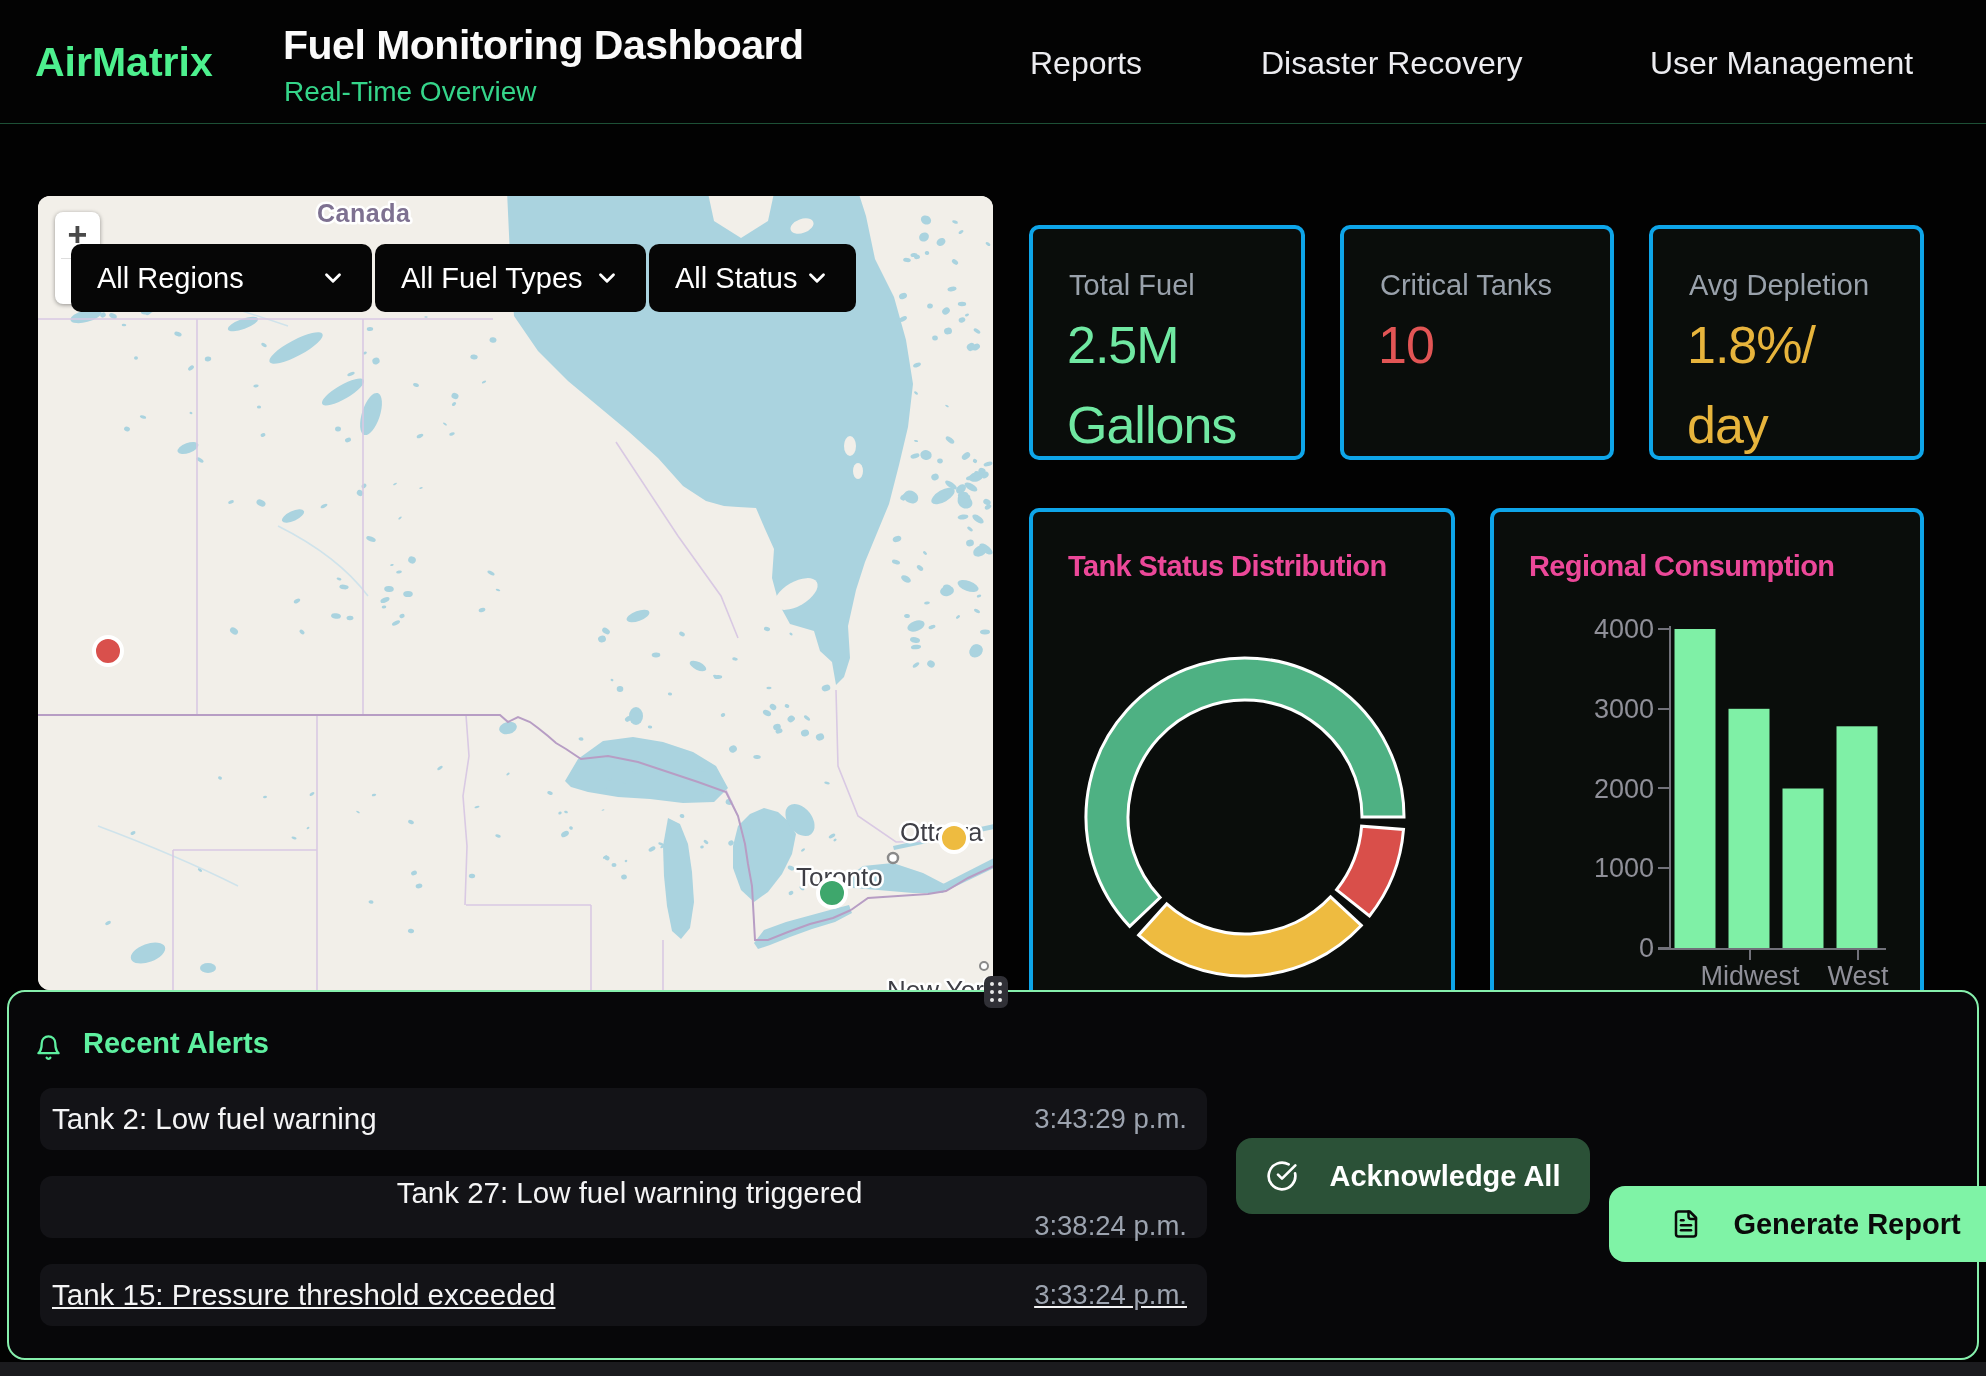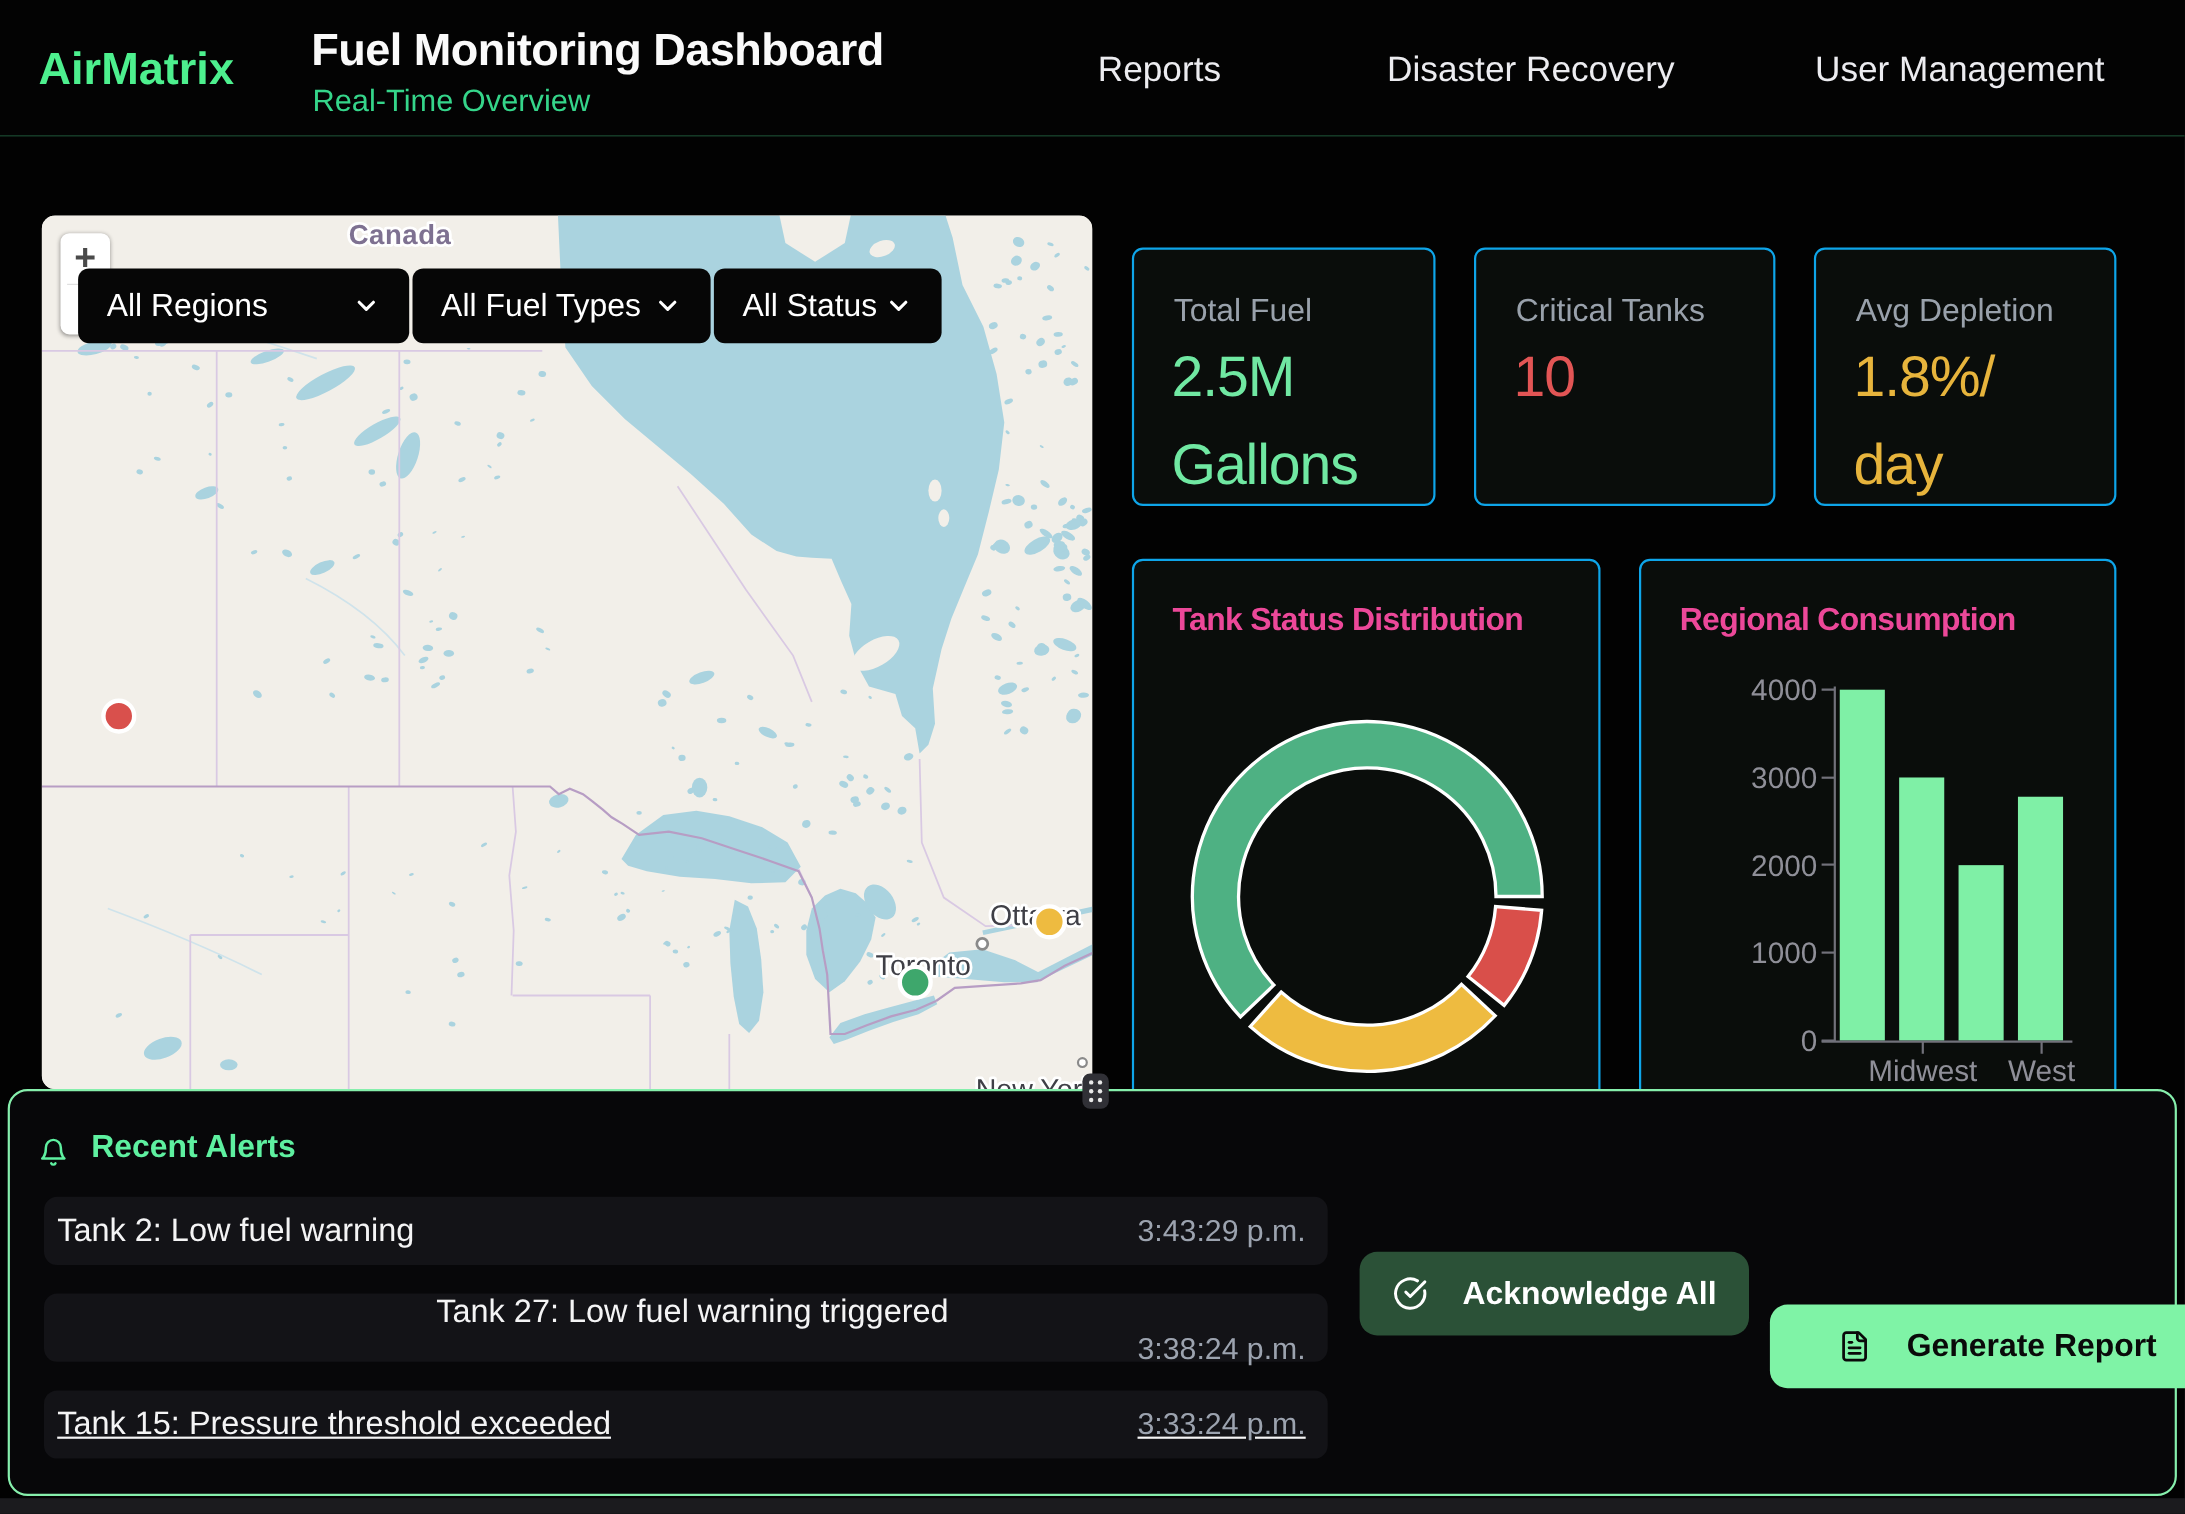--- a/index.html
+++ b/index.html
@@ -13,21 +13,21 @@
   
   .map { position:absolute; left:38px; top:196px; width:955px; height:794px; border-radius:12px; overflow:hidden; background:#f2efe9; }
   .zoomctl { position:absolute; left:17px; top:16px; width:45px; height:92px; background:#fff; border-radius:8px; box-shadow:0 1px 4px rgba(0,0,0,.4); }
   .zoomctl:after { content:""; position:absolute; left:6px; top:46px; right:6px; height:1px; background:#ddd; }
   .zplus { position:absolute; width:45px; height:46px; text-align:center; font-size:34px; font-weight:bold; color:#4a4a4a; line-height:44px;}
   .dd { position:absolute; top:48px; height:68px; background:#060606; border-radius:10px; color:#fff; font-size:29px; display:flex; align-items:center; padding:0 26px; }
   .dd svg { margin-left:auto; }
   .handle { position:absolute; left:984px; top:976px; width:24px; height:32px; background:#303036; border-radius:7px; z-index:30;}
   .handle i { position:absolute; width:4px; height:4px; border-radius:50%; background:#e8e8e8; }
   
-  .card { position:absolute; background:#0a0d0b; border:2px solid #0ea5e9; border-radius:10px; }
+  .card { position:absolute; background:#0a0d0b; border:4px solid #0ea5e9; border-radius:10px; }
   .stitle { position:absolute; left:36px; top:40px; font-size:29px; color:#99a1ab; }
   .sval { position:absolute; left:34px; top:76px; font-size:52px; font-weight:normal; line-height:80px; width:200px; letter-spacing:-1px;}
   .ctitle { position:absolute; left:35px; top:38px; font-size:29px; font-weight:bold; color:#ec4899; letter-spacing:-0.6px;}
   .axl { font-size:27px; fill:#8f8f98; font-family:"Liberation Sans", sans-serif;}
   .axline { stroke:#71717a; stroke-width:2; fill:none; }
   
   .apanel { position:absolute; left:7px; top:990px; width:1972px; height:370px; background:#070709; border:2px solid #86efac; border-radius:18px; z-index:20;}
   .atitle { position:absolute; left:74px; top:35px; font-size:29px; font-weight:bold; color:#5ef0a0; }
   .arow { position:absolute; left:31px; width:1167px; height:62px; background:#131317; border-radius:12px; color:#f4f4f5; font-size:29.5px; display:flex; align-items:center; }
   .arow .msg { margin-left:12px; }
@@ -35,21 +35,21 @@
   .btn { position:absolute; top:146px; height:76px; border-radius:16px; font-size:29px; font-weight:bold; display:flex; align-items:center; justify-content:center; }
   .btn svg { margin-right:32px; }
 </style></head>
 <body>
 <div class="main">
 
   <div class="hdr">
     <div class="logo">AirMatrix</div>
     <div class="htitle">Fuel Monitoring Dashboard</div>
     <div class="hsub">Real-Time Overview</div>
-    <div class="nav" style="left:998px;text-align:center;">Reports</div>
+    <div class="nav" style="left:1030px;text-align:center;">Reports</div>
     <div class="nav" style="left:1261px;">Disaster Recovery</div>
     <div class="nav" style="left:1650px;">User Management</div>
   </div>
 
   <div class="map">
     <svg width="955" height="794" viewBox="0 0 955 794">
       <rect width="955" height="794" fill="#f2efe9"></rect>
       <g fill="#aad3df">
 
         <path d="M469,-5 L820,-5 828,20 837,63 856,101 868,144 875,188 870,231 861,269

